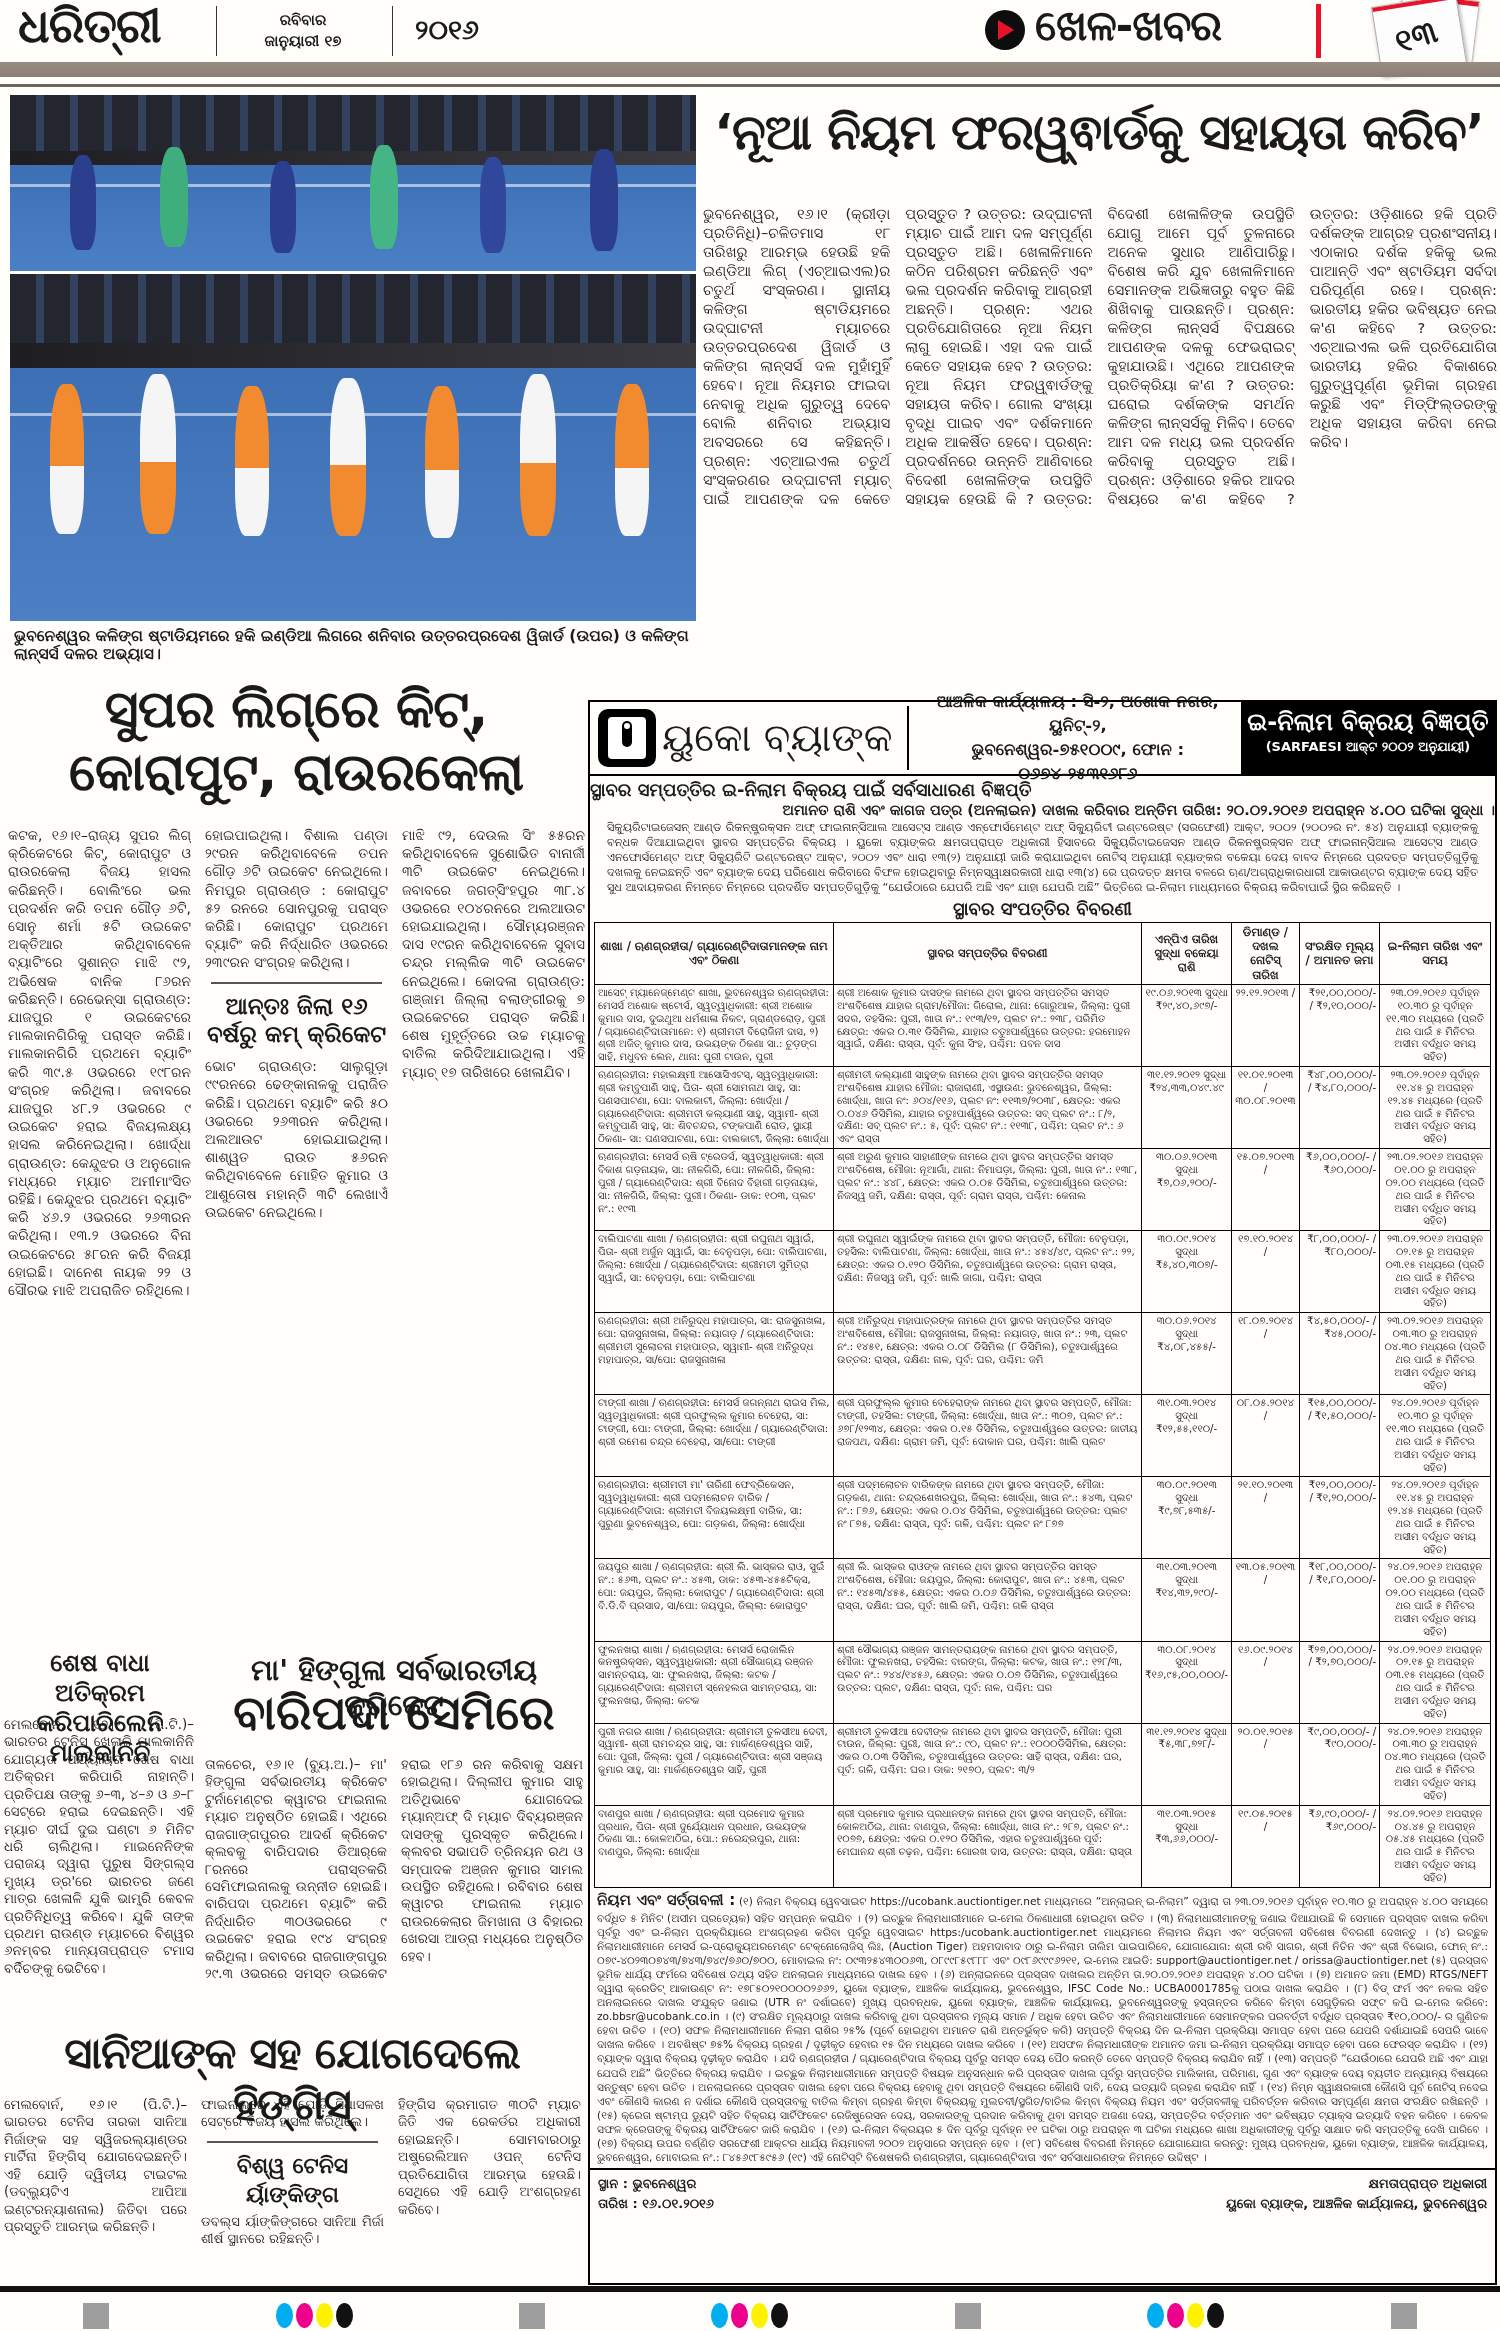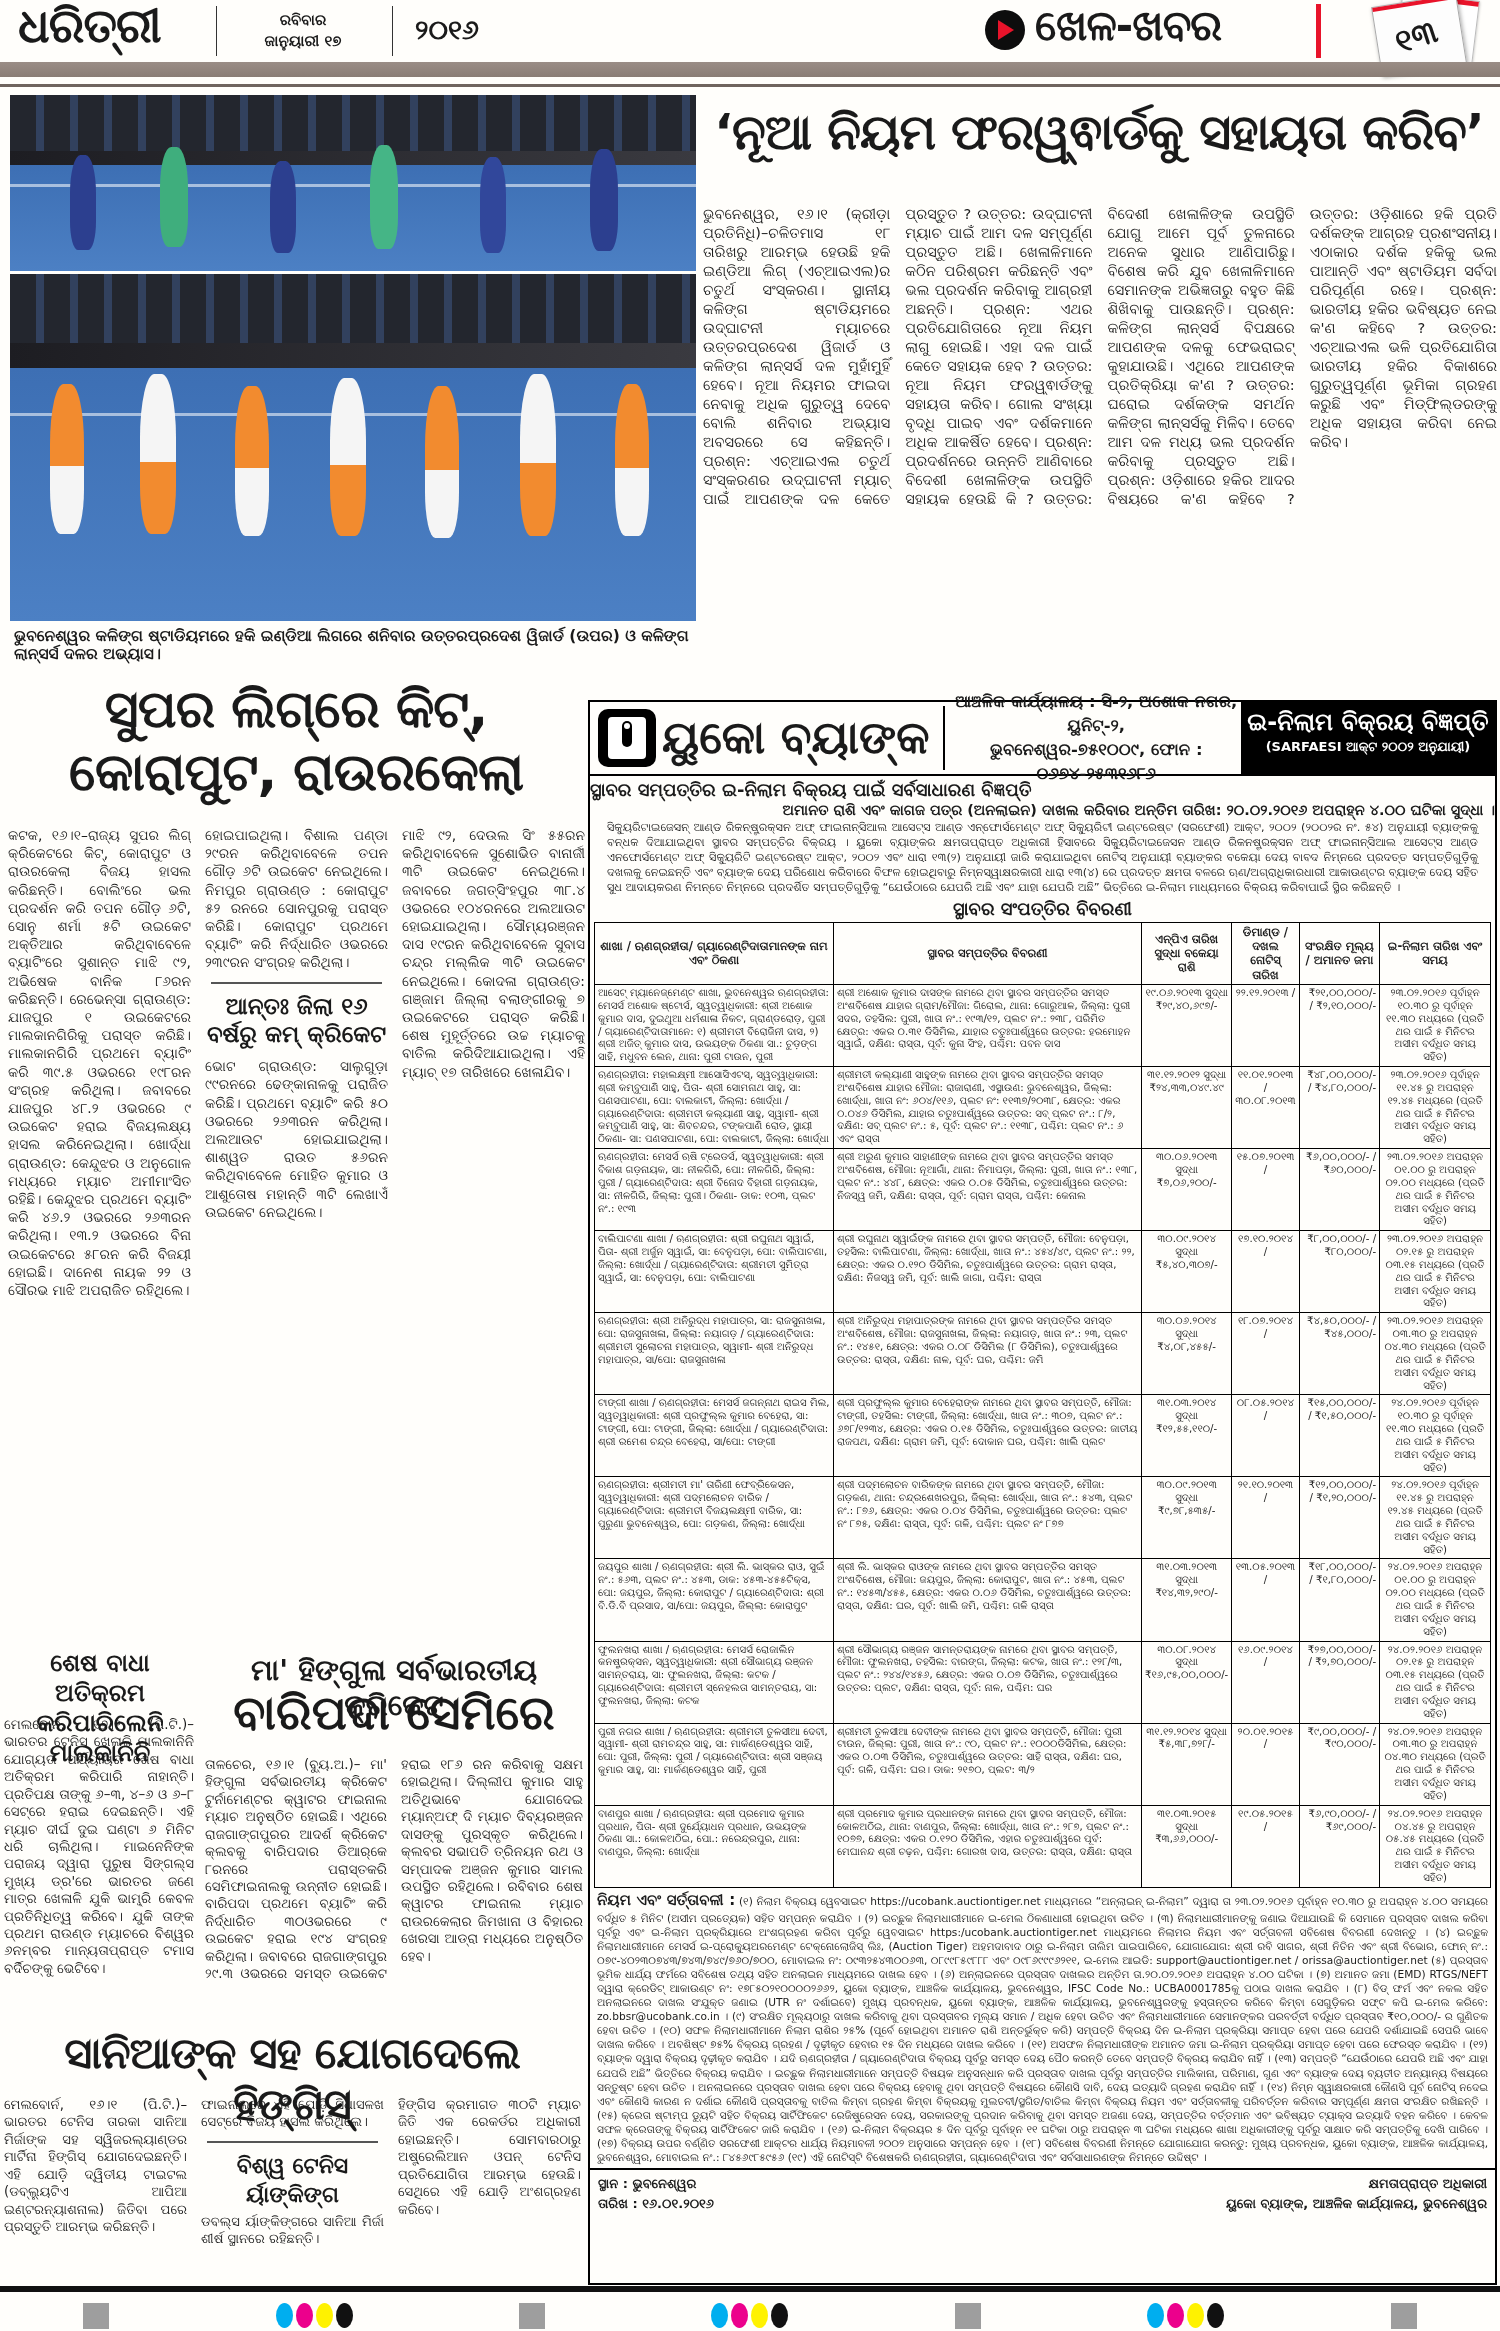--- a/index.html
+++ b/index.html
@@ -59,21 +59,21 @@
   .sania-cols { position:absolute; left:4px; top:2096px; width:578px; height:186px; display:flex; gap:14px; overflow:hidden; }
   .tennis-subhead { text-align:center; font-size:22px; font-weight:bold; margin-bottom:4px; }
 
   
   .notice { position:absolute; left:588px; top:700px; width:909px; height:1585px; border:2px solid #000; background:#fffefb; }
   .n-header { display:flex; align-items:stretch; border-bottom:2px solid #000; height:74px; }
   .n-logo { width:58px; height:58px; margin:7px 6px 0 8px; background:#000; border-radius:10px; position:relative; flex:none; }
   .n-logo .l1 { position:absolute; left:10px; top:8px; width:38px; height:42px; background:#fff; border-radius:4px; }
   .n-logo .l2 { position:absolute; left:24px; top:12px; width:10px; height:26px; background:#000; border-radius:5px; }
   .n-logo .l3 { position:absolute; left:26px; top:14px; width:6px; height:6px; background:#fff; border-radius:50%; }
-  .n-bank { font-size:45px; font-weight:bold; align-self:center; margin-right:8px; white-space:nowrap; }
+  .n-bank { font-size:39px; font-weight:normal; align-self:center; margin-right:8px; white-space:nowrap; }
   .n-vline { width:2px; background:#000; margin:4px 6px; }
   .n-addr { flex:1; align-self:center; text-align:center; font-size:16.5px; font-weight:bold; line-height:1.45; }
   .n-black { flex:none; width:254px; background:#000000; color:#fff; text-align:center; padding-top:6px; }
   .n-black .b1 { font-size:24px; font-weight:bold; }
   .n-black .b2 { font-size:13px; font-weight:bold; margin-top:3px; }
   .n-pubtitle { text-align:left; font-size:18px; font-weight:bold; margin-top:3px; }
   .n-deadline { text-align:right; font-size:14.5px; font-weight:bold; margin-top:1px; }
   .n-intro { padding:2px 17px 0; font-size:11.3px; line-height:1.32; text-align:justify; }
   .n-sectitle { text-align:center; font-size:18px; font-weight:bold; margin:2px 0; }
   table.auction { width:calc(100% - 8px); margin:0 4px; border-collapse:collapse; }

